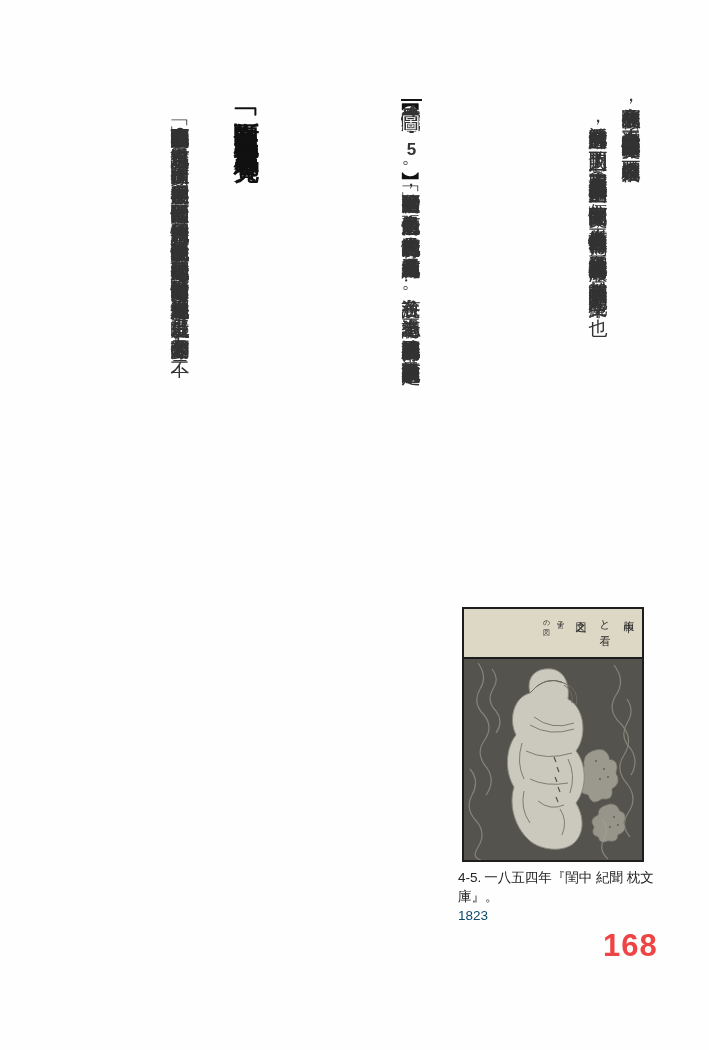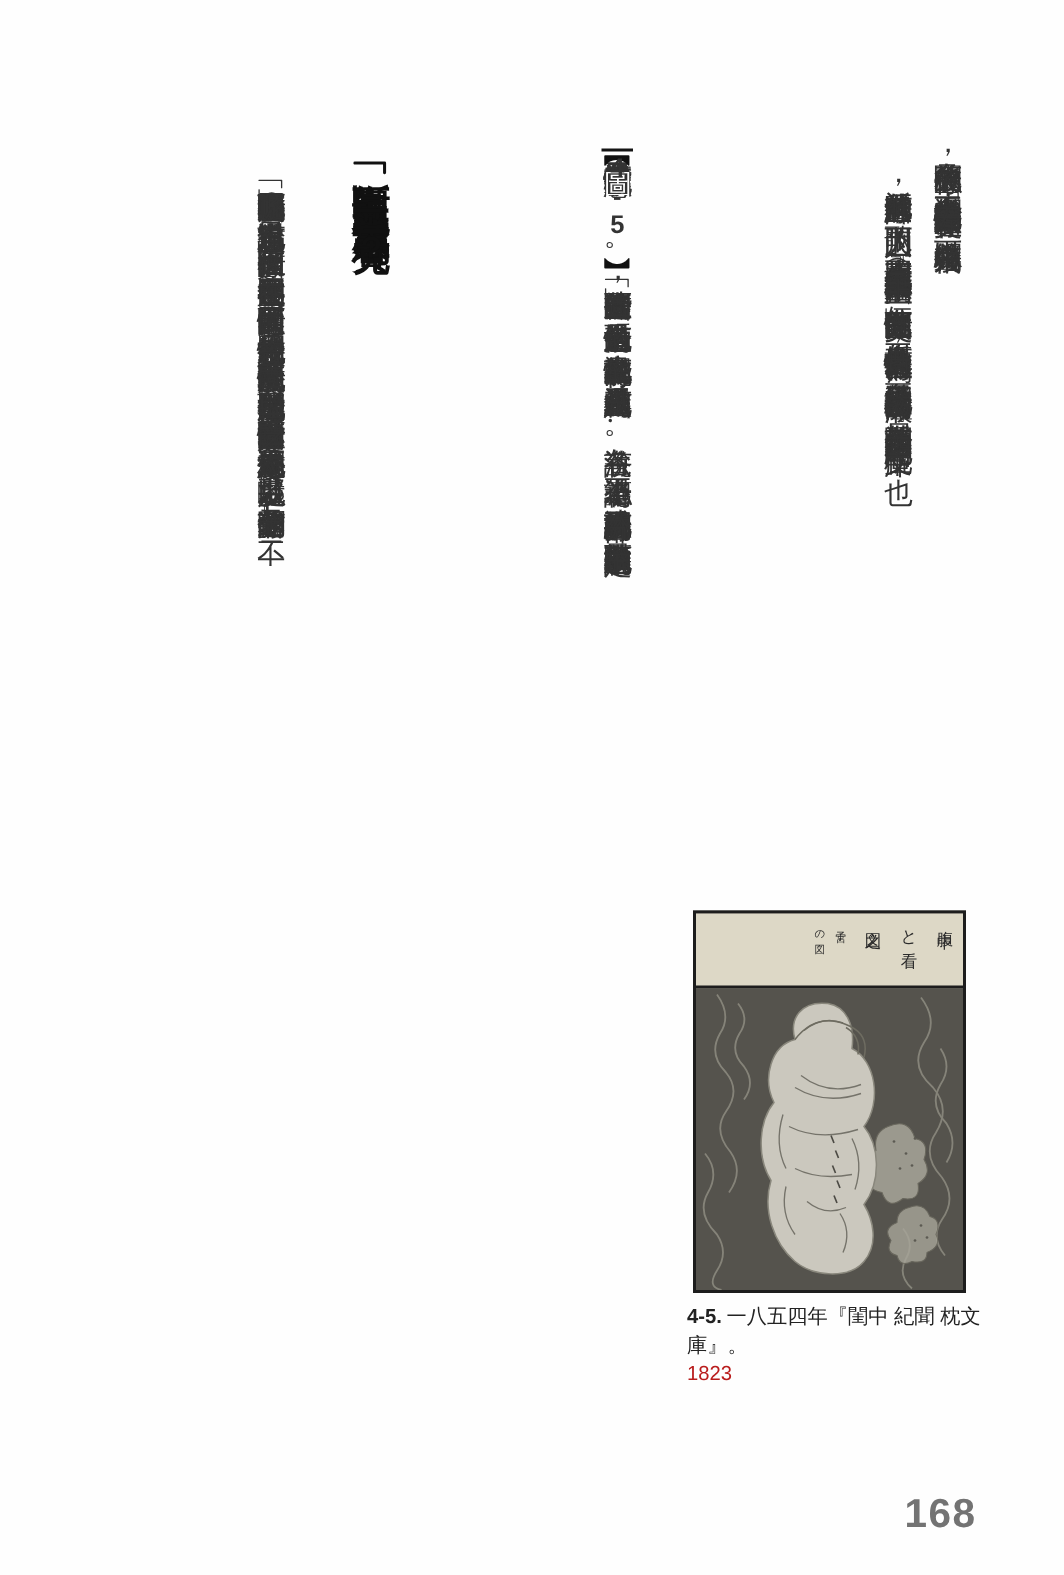--- a/index.html
+++ b/index.html
@@ -67,26 +67,26 @@
     font-family:"Liberation Serif","DejaVu Serif",serif;
   }
   .banner .bcol{display:block;font-size:11px;line-height:14px;letter-spacing:1px;margin-left:10px;}
   .banner .bcol.small{font-size:7px;line-height:9px;margin-left:5px;margin-top:3px;}
   .art{position:absolute;left:0;top:50px;display:block;}
   .caption{
     position:absolute;left:458px;top:868px;width:215px;
     font-family:"Liberation Sans","DejaVu Sans",sans-serif;
     font-size:13.5px;line-height:19px;color:#222;
   }
-  .caption .capnum{font-weight:bold;margin-right:3px;}
-  .caption .capyear{color:#b91c1c;}
+  .caption .capnum{font-weight:normal;margin-right:3px;}
+  .caption .capyear{color:#0c4a6e;}
   .pagenum{
-    position:absolute;left:603px;top:994px;
+    position:absolute;left:603px;top:928px;
     font-family:"Liberation Sans","DejaVu Sans",sans-serif;
-    font-weight:bold;font-size:27px;letter-spacing:1px;color:#737373;
+    font-weight:bold;font-size:31px;letter-spacing:1px;color:#ef4444;
   }
 </style>
 </head>
 <body>
 
 <div class="page">
 
   <div class="vtext blockA">
     <p>有承先啟後的關係，不過至少我們知道春畫中也有明顯的「性交斷面圖」存在，以下將會介紹其中幾幅。</p>
     <p class="indent">江戶時代有名的浮世繪師，歌川門下的一人，歌川國貞在一八五七年所繪的『吾妻源氏』（一八五四年）的插畫上，便有完美的「性交斷面圖」。不僅有插入於女性性器中的男性性器特寫，甚至還細密地描繪了在陰道內射出的體液。另外在溪齋英泉的『閨中 紀聞 枕文庫』中，也</p>

